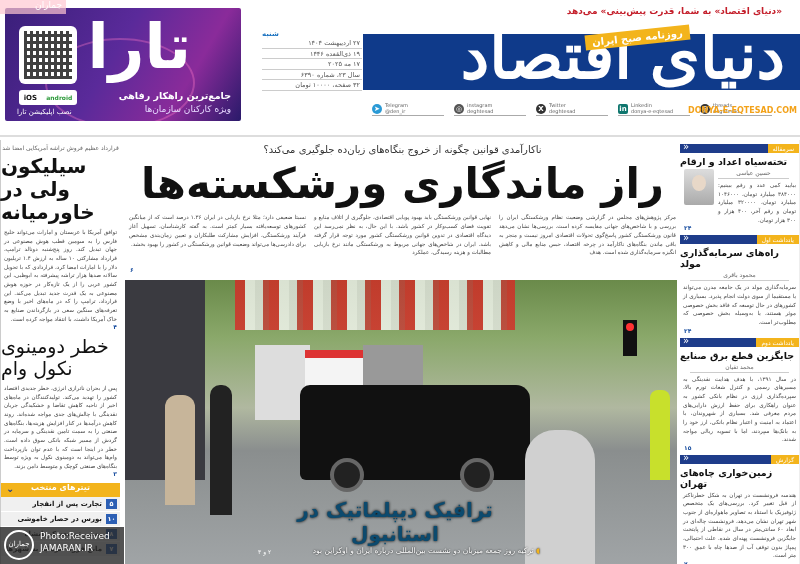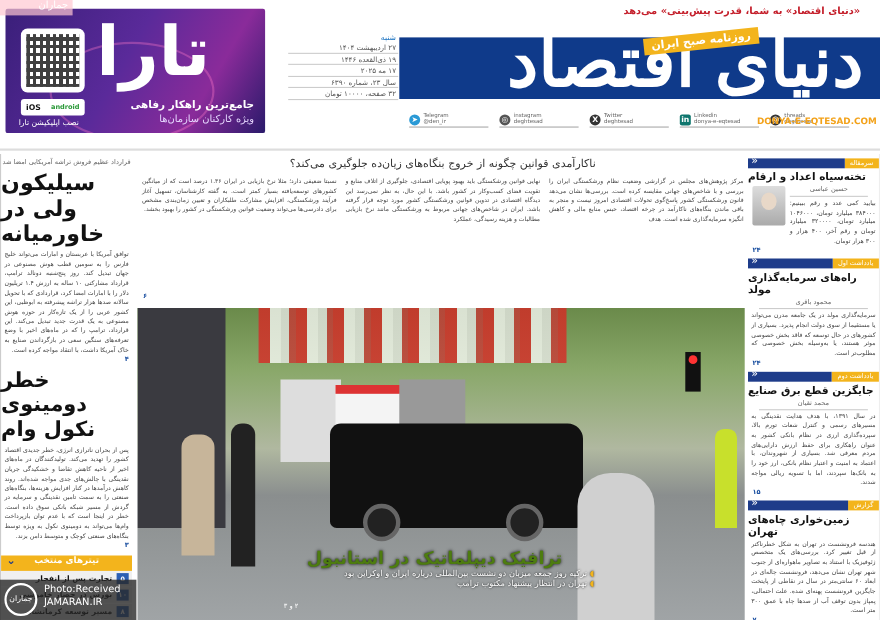--- a/index.html
+++ b/index.html
@@ -17,21 +17,21 @@
 #ad .brand{position:absolute;right:50px;top:8px;font-size:62px;font-weight:bold;color:#fff;line-height:1;direction:rtl}
 #ad .line1{position:absolute;right:10px;top:82px;font-size:9.5px;color:#fff;font-weight:bold;direction:rtl}
 #ad .line2{position:absolute;right:10px;top:96px;font-size:9px;color:#e6d8ff;direction:rtl}
 #ad-watermark{position:absolute;left:0;top:0;width:66px;height:14px;background:rgba(255,200,210,.7);font-size:9px;color:#fff;direction:rtl;padding-right:4px}
 
 #mast{position:absolute;left:363px;top:34px;width:437px;height:56px;background:#0f3a8a}
 #logo{position:absolute;right:15px;top:-10px;font-size:64px;font-weight:bold;color:#fff;direction:rtl;font-family:Liberation Sans, sans-serif;letter-spacing:-2px;line-height:1}
 #tag-badge{position:absolute;left:585px;top:30px;background:#f3b41c;color:#fff;font-weight:bold;font-size:10px;padding:2px 7px;transform:rotate(-6deg);direction:rtl}
 #slogan{position:absolute;right:18px;top:6px;font-size:9px;color:#c41e2a;font-weight:bold;direction:rtl}
 #dateblock{position:absolute;left:262px;top:30px;width:100px;direction:rtl;font-size:6.5px;color:#555}
-#dateblock .day{color:#1a72c0;font-weight:normal;font-size:7px;text-align:right;padding-right:2px}
+#dateblock .day{color:#1a72c0;font-weight:bold;font-size:7px;text-align:left;padding-right:2px}
 #dateblock .row{border-bottom:1px solid #ccc;padding:1px 2px;text-align:right;height:10.5px}
 #social{position:absolute;left:372px;top:103px;display:flex;gap:10px;align-items:center}
 .soc{display:flex;align-items:center;gap:3px;border-bottom:1px solid #aaa;padding-bottom:1px;width:72px}
 .soc .ic{width:10px;height:10px;border-radius:50%;display:flex;align-items:center;justify-content:center;font-size:7px;color:#fff;background:#2a6fb0;font-weight:bold}
 .soc .tx{font-size:5px;color:#666;line-height:1.1}
 #site{position:absolute;right:3px;top:106px;font-size:8px;font-weight:bold;color:#f3a21a}
 #rule{position:absolute;left:0;top:135px;width:800px;height:2px;background:#ddd}
 
 #left{position:absolute;left:0;top:140px;width:120px;height:424px;direction:rtl;border-left:1px solid #ccc}
 .kicker-small{font-size:6px;color:#666;text-align:center;padding:4px 0}
@@ -59,21 +59,21 @@
 #photo .suv{position:absolute;left:175px;top:105px;width:230px;height:95px;background:#111;border-radius:10px 14px 6px 6px}
 #photo .suv .w1,#photo .suv .w2{position:absolute;bottom:-12px;width:34px;height:34px;border-radius:50%;background:#222;border:4px solid #666}
 #photo .suv .w1{left:30px}#photo .suv .w2{left:160px}
 #photo .ped{position:absolute;left:40px;top:115px;width:30px;height:110px;background:#c7b59a;border-radius:12px 12px 0 0}
 #photo .ped2{position:absolute;left:85px;top:105px;width:22px;height:130px;background:#222;border-radius:10px 10px 0 0}
 #photo .cop{position:absolute;left:525px;top:110px;width:20px;height:90px;background:#c8e02c;border-radius:8px 8px 0 0}
 #photo .biker{position:absolute;left:400px;top:150px;width:70px;height:134px;background:#d0d0d0;border-radius:30px 30px 0 0}
 #photo .tlight{position:absolute;left:498px;top:40px;width:14px;height:36px;background:#111}
 #photo .tlight::after{content:"";position:absolute;left:3px;top:3px;width:8px;height:8px;border-radius:50%;background:#f33}
 #photo-caption{position:absolute;left:250px;top:498px;width:300px;direction:rtl;text-align:center;color:#fff}
-#photo-caption .t{font-size:16px;font-weight:bold;color:#4d7c0f;text-shadow:0 0 3px #000;padding-right:10px}
+#photo-caption .t{font-size:20px;font-weight:bold;color:#0c4a6e;text-shadow:0 0 3px #000;padding-right:10px}
 #photo-caption .s{font-size:7.5px;color:#fff;text-shadow:0 0 2px #000;text-align:right;padding-right:10px}
 #photo-caption .s b{color:#f3b41c}
 #photo-caption .pgr{position:absolute;left:8px;top:50px;font-size:6px;color:#fff}
 
 #right{position:absolute;left:680px;top:140px;width:120px;height:424px;direction:rtl;border-right:1px solid #eee}
 .sec{margin-bottom:4px}
 .sec-bar{display:flex;height:9px;margin-top:4px}
 .sec-bar .lbl{background:#f3b41c;color:#fff;font-size:6px;padding:0 5px;line-height:9px}
 .sec-bar .blue{flex:1;background:#1e3c8a;position:relative}
 .sec-bar .blue::after{content:"«";position:absolute;left:3px;top:-3px;color:#fff;font-size:10px}
@@ -139,21 +139,21 @@
   </div>
 </div>
 <div id="site">DONYA-E-EQTESAD.COM</div>
 <div id="rule"></div>
 
 <div id="left">
   <div class="kicker-small">قرارداد عظیم فروش تراشه آمریکایی امضا شد</div>
   <div class="big-head">سیلیکون ولی در خاورمیانه</div>
   <div class="body-txt" style="margin-top:4px">توافق آمریکا با عربستان و امارات می‌تواند خلیج فارس را به سومین قطب هوش مصنوعی در جهان تبدیل کند. روز پنج‌شنبه دونالد ترامپ، قرارداد مشارکتی ۱۰ ساله به ارزش ۱.۴ تریلیون دلار را با امارات امضا کرد، قراردادی که با تحویل سالانه صدها هزار تراشه پیشرفته به ابوظبی، این کشور عربی را از یک تازه‌کار در حوزه هوش مصنوعی به یک قدرت جدید تبدیل می‌کند. این قرارداد، ترامپ را که در ماه‌های اخیر با وضع تعرفه‌های سنگین سعی در بازگرداندن صنایع به خاک آمریکا داشت، با انتقاد مواجه کرده است.</div>
   <div class="pg">۴</div>
-  <div class="big-head" style="margin-top:6px;font-weight:bold;font-size:19px">خطر دومینوی نکول وام</div>
+  <div class="big-head" style="margin-top:6px;font-weight:normal;font-size:19px">خطر دومینوی نکول وام</div>
   <div class="body-txt" style="margin-top:4px">پس از بحران ناترازی انرژی، خطر جدیدی اقتصاد کشور را تهدید می‌کند. تولیدکنندگان در ماه‌های اخیر از ناحیه کاهش تقاضا و خشکیدگی جریان نقدینگی با چالش‌های جدی مواجه شده‌اند. روند کاهش درآمدها در کنار افزایش هزینه‌ها، بنگاه‌های صنعتی را به سمت تامین نقدینگی و سرمایه در گردش از مسیر شبکه بانکی سوق داده است. خطر در اینجا است که با عدم توان بازپرداخت وام‌ها می‌تواند به دومینوی نکول به ویژه توسط بنگاه‌های صنعتی کوچک و متوسط دامن بزند.</div>
   <div class="pg">۳</div>
   <div id="picks-header">
     <span>تیترهای منتخب</span>
     <span class="chev">⌄</span>
   </div>
   <div class="pick">
       <span class="num">۵</span>
       <span>تجارت پس از انفجار</span>
     </div>
@@ -166,20 +166,21 @@
       <span>مسیر توسعه کرمانشاه</span>
     </div>
   <div class="pick">
       <span class="num">۷</span>
       <span>مانع فرود سرمایه به شهرها</span>
     </div>
 </div>
 
 <div id="center">
   <div id="kicker">ناکارآمدی قوانین چگونه از خروج بنگاه‌های زیان‌ده جلوگیری می‌کند؟</div>
+  <div id="headline">راز ماندگاری ورشکسته‌ها</div>
   <div id="story">
     <div class="col">مرکز پژوهش‌های مجلس در گزارشی وضعیت نظام ورشکستگی ایران را بررسی و با شاخص‌های جهانی مقایسه کرده است. بررسی‌ها نشان می‌دهد قانون ورشکستگی کشور پاسخ‌گوی تحولات اقتصادی امروز نیست و منجر به باقی ماندن بنگاه‌های ناکارآمد در چرخه اقتصاد، حبس منابع مالی و کاهش انگیزه سرمایه‌گذاری شده است. هدف</div>
     <div class="col">نهایی قوانین ورشکستگی باید بهبود پویایی اقتصادی، جلوگیری از اتلاف منابع و تقویت فضای کسب‌وکار در کشور باشد. با این حال، به نظر نمی‌رسد این دیدگاه اقتصادی در تدوین قوانین ورشکستگی کشور مورد توجه قرار گرفته باشد. ایران در شاخص‌های جهانی مربوط به ورشکستگی مانند نرخ بازیابی مطالبات و هزینه رسیدگی، عملکرد</div>
     <div class="col">نسبتا ضعیفی دارد؛ مثلا نرخ بازیابی در ایران ۱.۳۶ درصد است که از میانگین کشورهای توسعه‌یافته بسیار کمتر است. به گفته کارشناسان، تسهیل آغاز فرآیند ورشکستگی، افزایش مشارکت طلبکاران و تعیین زمان‌بندی مشخص برای دادرسی‌ها می‌تواند وضعیت قوانین ورشکستگی در کشور را بهبود بخشد.</div>
   </div>
 </div>
 <div style="position:absolute;left:130px;top:266px;font-size:6px;color:#1a4fa0;font-weight:bold">۶</div>
 
 <div id="photo">
   <div class="bldg"></div>
@@ -193,21 +194,20 @@
     </div>
   <div class="ped"></div>
   <div class="ped2"></div>
   <div class="tlight"></div>
   <div class="cop"></div>
   <div class="biker"></div>
 </div>
 <div id="photo-caption">
   <div class="t">ترافیک دیپلماتیک در استانبول</div>
   <div class="s"><b>◖</b> <span>ترکیه روز جمعه میزبان دو نشست بین‌المللی درباره ایران و اوکراین بود</span></div>
-  <div class="s"><b>◖</b> <span>تهران در انتظار پیشنهاد مکتوب ترامپ</span></div>
   <div class="pgr">۲ و ۳</div>
 </div>
 
 <div id="jamaran">
   <div class="logo">جماران</div>
   <div>Photo:Received</div>
   <div>JAMARAN.IR</div>
 </div>
 
 <div id="right">

